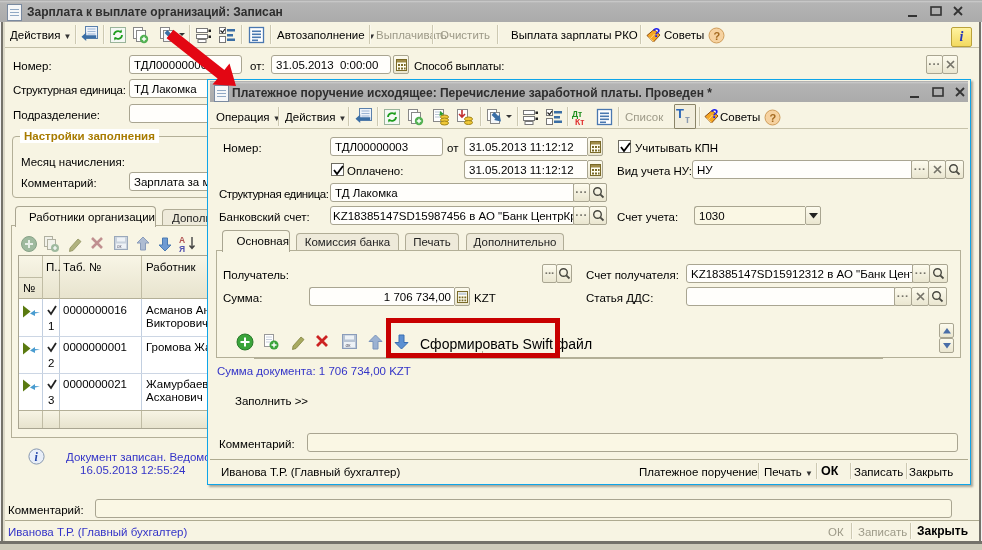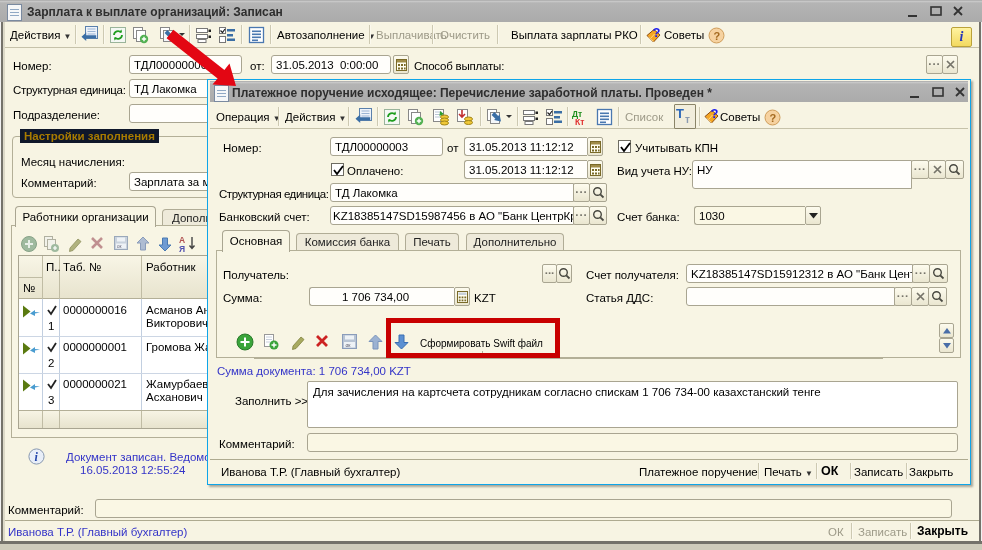--- a/index.html
+++ b/index.html
@@ -8,21 +8,21 @@
 .cfld{background:#faf7e4}
 .tbar{position:absolute;background:linear-gradient(180deg,#979797 0,#cdcdcd 1px,#b4b4b4 3px,#ababab 100%)}
 .ticon{position:absolute;width:13px;height:15px;background:#f6f7f8;border:1px solid #7a8aa0}
 .ticon i{position:absolute;left:2px;right:2px;height:1px;background:#90a8c4}
 .ttl{position:absolute;font-weight:bold;font-size:12px;color:#2e2e2e;white-space:nowrap}
 .sep{position:absolute;width:0;border-left:1px solid #cdc9b2;border-right:1px solid #fbf9ee}
 .gray{color:#9d9a88}
 .blue{color:#3434c8}
 .sbtn{position:absolute;background:linear-gradient(180deg,#fdfbee,#eae6d0);border:1px solid #a9a591;border-radius:2px;box-sizing:border-box;text-align:center;overflow:hidden}
 .chk{position:absolute;width:13px;height:13px;background:#fff;border:1px solid #6e6c62;box-sizing:border-box}
-.tabA{position:absolute;background:#f8f5e4;border:1px solid #a9a591;border-bottom:none;border-radius:4px 4px 0 0;text-align:center;z-index:3}
+.tabA{position:absolute;background:#f8f5e4;border:1px solid #a9a591;border-bottom:none;border-radius:4px 4px 0 0;text-align:right;z-index:3}
 .tabI{position:absolute;background:#eeeada;border:1px solid #b0ac96;border-bottom:none;border-radius:4px 4px 0 0;text-align:center;color:#222;z-index:1}
 </style></head><body>
 <div id="app">
 
 <div class="ab" style="left:0;top:0;width:982px;height:550px">
   <div class="tbar" style="left:0;top:0;width:982px;height:22px"></div>
   <div class="ticon" style="left:7px;top:4px">
         <i style="top:4px"></i>
         <i style="top:7px"></i>
         <i style="top:10px"></i>
@@ -133,21 +133,21 @@
   <div class="sbtn" style="left:942px;top:55px;width:16px;height:19px"><svg width="9" height="9" style="margin-top:4px">
           <path d="M1 1 l7 7 M8 1 l-7 7" stroke="#76746a" stroke-width="1.7"></path>
         </svg></div>
 
   <div class="lbl" style="left:13px;top:83px;letter-spacing:-0.3px">Структурная единица:</div>
   <div class="fld" style="left:129px;top:79px;width:113px;height:19px">ТД Лакомка</div>
   <div class="lbl" style="left:13px;top:108px">Подразделение:</div>
   <div class="fld" style="left:129px;top:104px;width:113px;height:19px"></div>
 
   <div class="ab" style="left:12px;top:136px;width:240px;height:60px;border:1px solid #b3af97;border-radius:4px"></div>
-  <div class="lbl" style="left:20px;top:129px;background:#0f172a;padding:0 4px;font-weight:bold;color:#a87b00">Настройки заполнения</div>
+  <div class="lbl" style="left:20px;top:129px;background:#ffffff;padding:0 4px;font-weight:bold;color:#a87b00">Настройки заполнения</div>
   <div class="lbl" style="left:21px;top:155px">Месяц начисления:</div>
   <div class="lbl" style="left:21px;top:176px">Комментарий:</div>
   <div class="fld" style="left:129px;top:172px;width:116px;height:19px">Зарплата за ме</div>
 
   <div class="tabA" style="left:15px;top:206px;width:139px;height:20px;line-height:20px">Работники организации</div>
   <div class="tabI" style="left:162px;top:209px;width:92px;height:17px;line-height:16px;text-align:left;padding-left:9px">Дополнительно</div>
   <div class="ab" style="left:11px;top:225px;width:243px;height:211px;border:1px solid #b3af97;background:#f8f5e4;z-index:2"></div>
 
   <svg class="ab" style="left:21px;top:235px;z-index:3" width="180" height="18" viewBox="0 0 180 18">
     <circle cx="8" cy="9" r="7.5" fill="#9fba9f" stroke="#87a287"></circle>
@@ -391,21 +391,21 @@
           <g fill="#7a6a28">
             <rect x="2" y="5" width="2" height="2"></rect>
             <rect x="5" y="5" width="2" height="2"></rect>
             <rect x="8" y="5" width="1.6" height="2"></rect>
             <rect x="2" y="8.5" width="2" height="2"></rect>
             <rect x="5" y="8.5" width="2" height="2"></rect>
             <rect x="8" y="8.5" width="1.6" height="2"></rect>
           </g>
         </svg></div>
   <div class="lbl" style="left:409px;top:84px">Вид учета НУ:</div>
-  <div class="fld" style="left:484px;top:80px;width:220px;height:29px;border-radius:3px 0 0 3px">НУ</div>
+  <div class="fld" style="left:484px;top:80px;width:220px;height:19px;border-radius:3px 0 0 3px">НУ</div>
   <div class="sbtn" style="left:703px;top:80px;width:18px;height:19px;color:#76746a;line-height:11px;font-weight:bold;letter-spacing:1px">...</div>
   <div class="sbtn" style="left:720px;top:80px;width:18px;height:19px"><svg width="9" height="9" style="margin-top:4px">
           <path d="M1 1 l7 7 M8 1 l-7 7" stroke="#76746a" stroke-width="1.7"></path>
         </svg></div>
   <div class="sbtn mag" style="left:737px;top:80px;width:19px;height:19px"><svg width="13" height="13" style="margin-top:2px" viewBox="0 0 13 13">
           <circle cx="5.5" cy="5.5" r="3.8" fill="none" stroke="#4a4a42" stroke-width="1.4"></circle>
           <path d="M8.3 8.3 l3.2 3.2" stroke="#4a4a42" stroke-width="1.8"></path>
         </svg></div>
 
   <div class="lbl" style="left:11px;top:107px;letter-spacing:-0.45px">Структурная единица:</div>
@@ -416,21 +416,21 @@
           <path d="M8.3 8.3 l3.2 3.2" stroke="#4a4a42" stroke-width="1.8"></path>
         </svg></div>
 
   <div class="lbl" style="left:11px;top:130px">Банковский счет:</div>
   <div class="fld" style="left:122px;top:126px;width:244px;height:19px;border-radius:3px 0 0 3px;padding:1px 2px">KZ18385147SD15987456 в АО "Банк ЦентрКре</div>
   <div class="sbtn" style="left:365px;top:126px;width:17px;height:19px;color:#76746a;line-height:11px;font-weight:bold;letter-spacing:1px">...</div>
   <div class="sbtn mag" style="left:381px;top:126px;width:18px;height:19px"><svg width="13" height="13" style="margin-top:2px" viewBox="0 0 13 13">
           <circle cx="5.5" cy="5.5" r="3.8" fill="none" stroke="#4a4a42" stroke-width="1.4"></circle>
           <path d="M8.3 8.3 l3.2 3.2" stroke="#4a4a42" stroke-width="1.8"></path>
         </svg></div>
-  <div class="lbl" style="left:409px;top:130px">Счет банка:</div>
+  <div class="lbl" style="left:409px;top:130px">Счет учета:</div>
   <div class="fld cfld" style="left:486px;top:126px;width:111px;height:19px;border-radius:3px 0 0 3px;border-right:none">1030</div>
   <div class="sbtn" style="left:597px;top:126px;width:16px;height:19px"><svg width="9" height="6" style="margin-top:6px">
           <path d="M0 0 l4.5 5.5 4.5-5.5 z" fill="#222"></path>
         </svg></div>
 
   <div class="tabA" style="left:14px;top:150px;width:66px;height:21px;line-height:21px">Основная</div>
   <div class="tabI" style="left:88px;top:153px;width:101px;height:18px;line-height:17px">Комиссия банка</div>
   <div class="tabI" style="left:197px;top:153px;width:52px;height:18px;line-height:17px">Печать</div>
   <div class="tabI" style="left:258px;top:153px;width:96px;height:18px;line-height:17px">Дополнительно</div>
   <div class="ab" style="left:8px;top:170px;width:743px;height:106px;border:1px solid #b3af97;background:#f8f5e4;z-index:2"></div>
@@ -443,21 +443,21 @@
         </svg></div>
   <div class="lbl" style="left:378px;top:188px;z-index:3">Счет получателя:</div>
   <div class="fld" style="left:478px;top:184px;width:227px;height:19px;z-index:3;border-radius:3px 0 0 3px">KZ18385147SD15912312 в АО "Банк ЦентрКр</div>
   <div class="sbtn" style="left:704px;top:184px;width:18px;height:19px;color:#76746a;line-height:11px;font-weight:bold;letter-spacing:1px;z-index:3">...</div>
   <div class="sbtn mag" style="left:721px;top:184px;width:19px;height:19px;z-index:3"><svg width="13" height="13" style="margin-top:2px" viewBox="0 0 13 13">
           <circle cx="5.5" cy="5.5" r="3.8" fill="none" stroke="#4a4a42" stroke-width="1.4"></circle>
           <path d="M8.3 8.3 l3.2 3.2" stroke="#4a4a42" stroke-width="1.8"></path>
         </svg></div>
 
   <div class="lbl" style="left:15px;top:211px;z-index:3">Сумма:</div>
-  <div class="fld" style="left:101px;top:207px;width:145px;height:19px;z-index:3;text-align:center;padding-right:17px;border-radius:3px 0 0 3px;border-right:none">1 706 734,00</div>
+  <div class="fld" style="left:101px;top:207px;width:145px;height:19px;z-index:3;text-align:right;padding-right:3px;border-radius:3px 0 0 3px;border-right:none">1 706 734,00</div>
   <div class="sbtn" style="left:246px;top:207px;width:16px;height:19px;z-index:3"><svg width="11" height="12" style="margin-top:3px" viewBox="0 0 11 12">
           <rect x="0.5" y="0.5" width="10" height="11" fill="#fffef0" stroke="#7a6a28"></rect>
           <rect x="1.5" y="1.5" width="8" height="2.5" fill="#c8d0d8"></rect>
           <g fill="#7a6a28">
             <rect x="1.8" y="5.5" width="1.8" height="1.8"></rect>
             <rect x="4.6" y="5.5" width="1.8" height="1.8"></rect>
             <rect x="7.4" y="5.5" width="1.8" height="1.8"></rect>
             <rect x="1.8" y="8.5" width="1.8" height="1.8"></rect>
             <rect x="4.6" y="8.5" width="1.8" height="1.8"></rect>
             <rect x="7.4" y="8.5" width="1.8" height="1.8"></rect>
@@ -496,36 +496,35 @@
           <rect x="3" y="9" width="11" height="5.5" fill="#eef2f6"></rect>
           <text x="4.5" y="13.5" font-size="5" fill="#556">ок</text>
         </g>
     <g transform="translate(134,1)">
           <path d="M8.5 2 l6.5 6.5 h-4 v7.5 h-5 v-7.5 h-4 z" fill="#9cb2d2" stroke="#7a94bc"></path>
         </g>
     <g transform="translate(160,1)">
           <path d="M8.5 16 l-6.5-6.5 h4 v-7.5 h5 v7.5 h4 z" fill="#5c90d2" stroke="#3a6eb2"></path>
         </g>
   </svg>
-  <div class="lbl" style="left:212px;top:257px;z-index:3;font-size:10px">Сформировать Swift файл</div>
+  <div class="lbl" style="left:212px;top:257px;z-index:3;font-size:14px">Сформировать Swift файл</div>
   <div class="ab" style="left:46px;top:278px;width:629px;height:1px;background:#b3af97;z-index:3"></div>
   <div class="ab" style="left:274px;top:271px;width:1px;height:7px;background:#b3af97;z-index:3"></div>
   <div class="ab" style="left:731px;top:243px;width:15px;height:30px;z-index:3">
     <div class="sbtn" style="left:0;top:0;width:15px;height:15px"><svg width="8" height="6" style="margin-top:4px">
             <path d="M4 0 l4 5.5 h-8 z" fill="#4a6ea8"></path>
           </svg></div>
     <div class="sbtn" style="left:0;top:15px;width:15px;height:15px"><svg width="8" height="6" style="margin-top:4px">
             <path d="M0 0 h8 l-4 5.5 z" fill="#4a6ea8"></path>
           </svg></div>
   </div>
 
   <div class="lbl blue" style="left:9px;top:284px">Сумма документа: 1 706 734,00 KZT</div>
 
   <div class="lbl" style="left:27px;top:314px">Заполнить &gt;&gt;</div>
-  <div class="ab" style="left:99px;top:301px;width:651px;height:47px;background:#fff;border:1px solid #a9a591;border-radius:2px;padding:3px 5px;box-sizing:border-box;line-height:14px">Для зачисления на картсчета сотрудникам согласно спискам 1 706 734-00 казахстанский тенге</div>
 
   <div class="lbl" style="left:11px;top:357px">Комментарий:</div>
   <div class="fld cfld" style="left:99px;top:353px;width:651px;height:19px"></div>
 
   <div class="ab" style="left:2px;top:379px;width:758px;height:1px;background:#aeaa90"></div>
   <div class="lbl" style="left:13px;top:385px">Иванова Т.Р. (Главный бухгалтер)</div>
   <div class="lbl" style="left:431px;top:385px">Платежное поручение</div>
   <div class="sep" style="left:550px;top:383px;height:16px"></div>
   <div class="lbl" style="left:556px;top:385px">Печать <span style="font-size:8px;color:#333">▼</span></div>
   <div class="sep" style="left:608px;top:383px;height:16px"></div>

